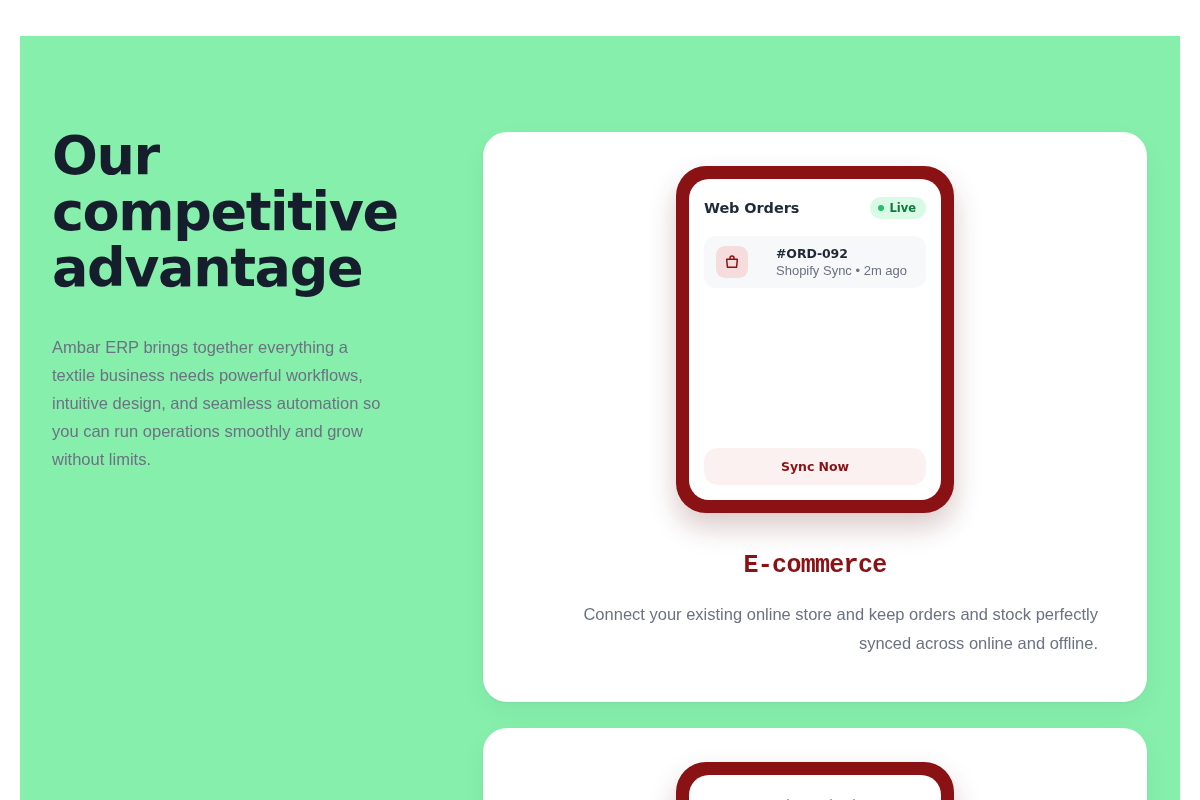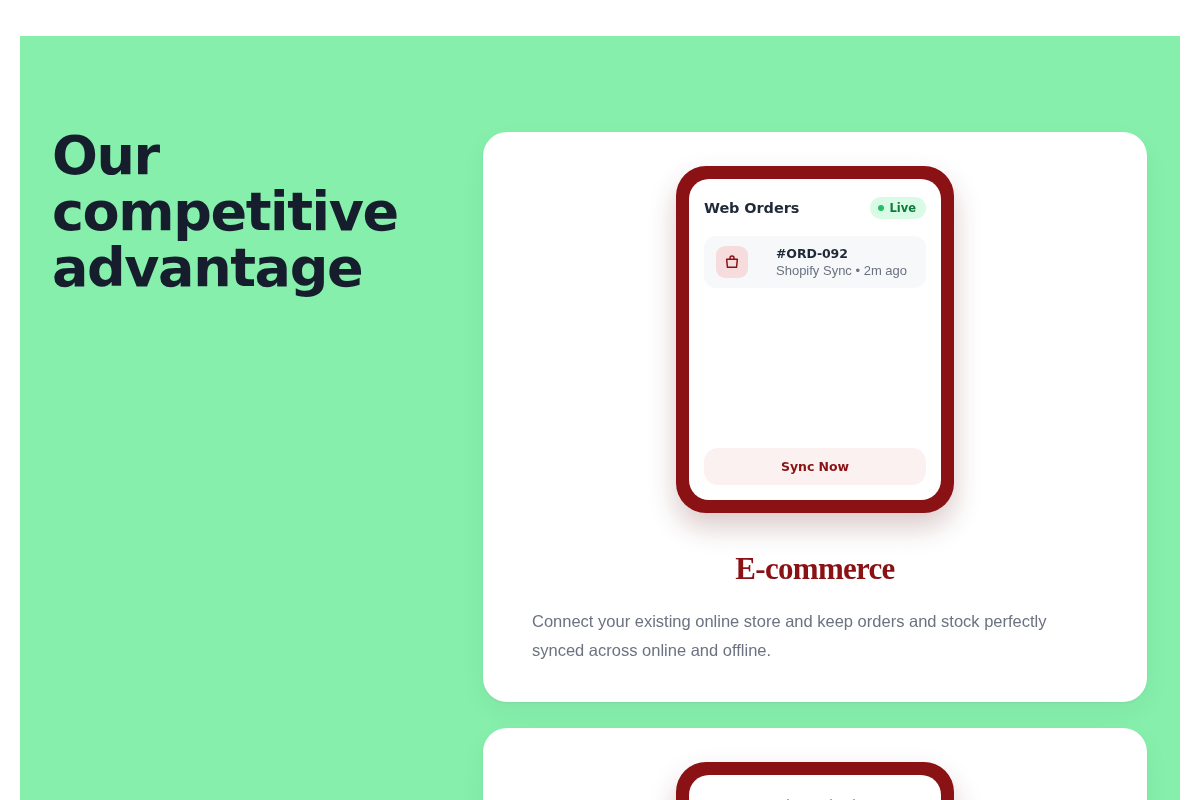--- a/index.html
+++ b/index.html
@@ -205,43 +205,44 @@
     font-weight: 400;
     color: #64748b;
     letter-spacing: -0.1px;
     font-family: "DejaVu Sans", "Liberation Sans", sans-serif;
   }
 
   
   .card-caption { margin-top: 38px; text-align: center; }
 
   .card-title {
-    font-size: 31px;
+    font-size: 25px;
     font-weight: 800;
     color: #8a1114;
     letter-spacing: -0.7px;
-    font-family: Liberation Serif, serif;
+    font-family: Liberation Mono, monospace;
   }
 
   .card-desc {
     margin: 20px auto 0 auto;
     max-width: 566px;
     font-size: 16.5px;
     line-height: 29px;
     color: #6b7280;
-    text-align: left;
+    text-align: right;
   }
 </style>
 </head>
 <body>
 
 <div class="page-shell">
 
   <div class="left-col">
     <h1 class="headline">Our competitive advantage</h1>
+    <p class="subcopy">Ambar ERP brings together everything a textile business needs powerful workflows, intuitive design, and seamless automation so you can run operations smoothly and grow without limits.</p>
   </div>
 
   <div class="right-col">
 
     <div class="feature-card feature-card--first">
 
       <div class="phone phone--tall">
         <div class="phone-screen">
 
           <div class="phone-head">

